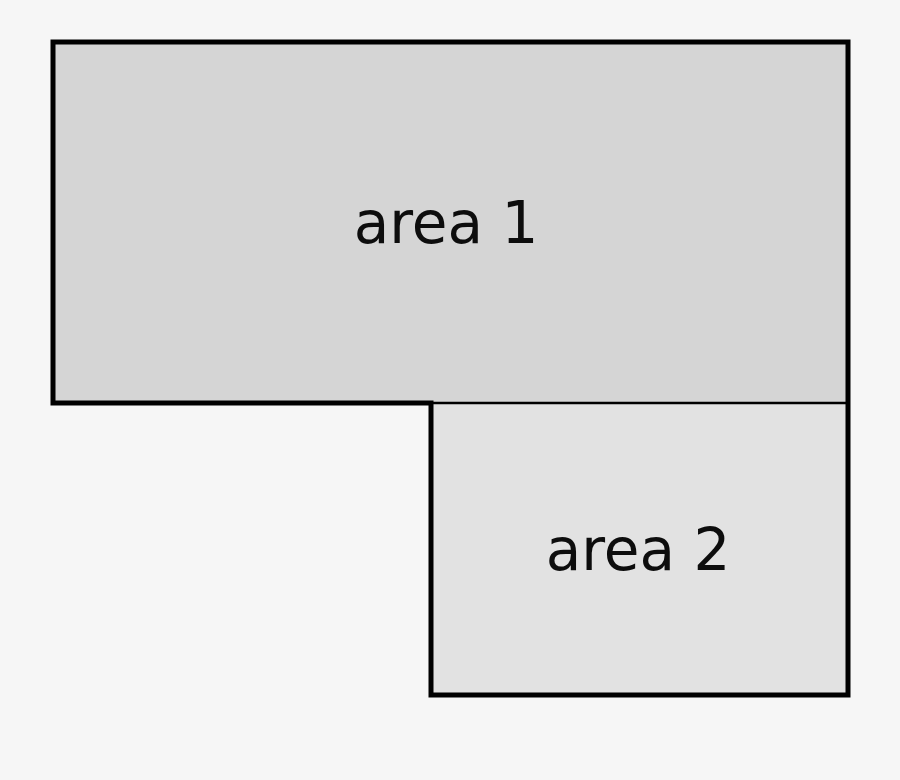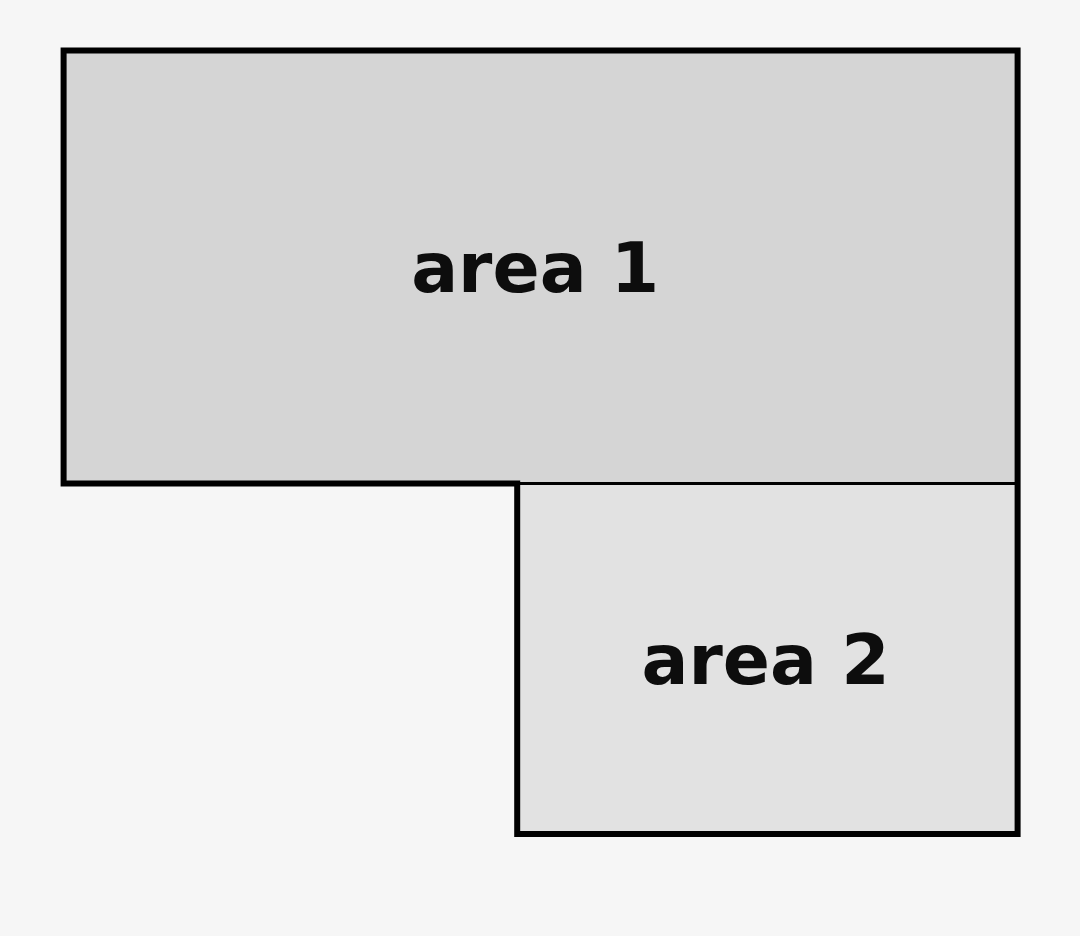--- a/index.html
+++ b/index.html
@@ -10,21 +10,20 @@
     width: 900px;
     height: 780px;
     background: #f6f6f6;
     font-family: "DejaVu Sans", sans-serif;
     overflow: hidden;
   }
   #figure-root {
     position: relative;
     width: 900px;
     height: 632px;
-    font-weight: bold;
   }
   #figure-svg {
     position: absolute;
     top: 0;
     left: 0;
     width: 900px;
     height: 780px;
     display: block;
   }
   .shape-label {

